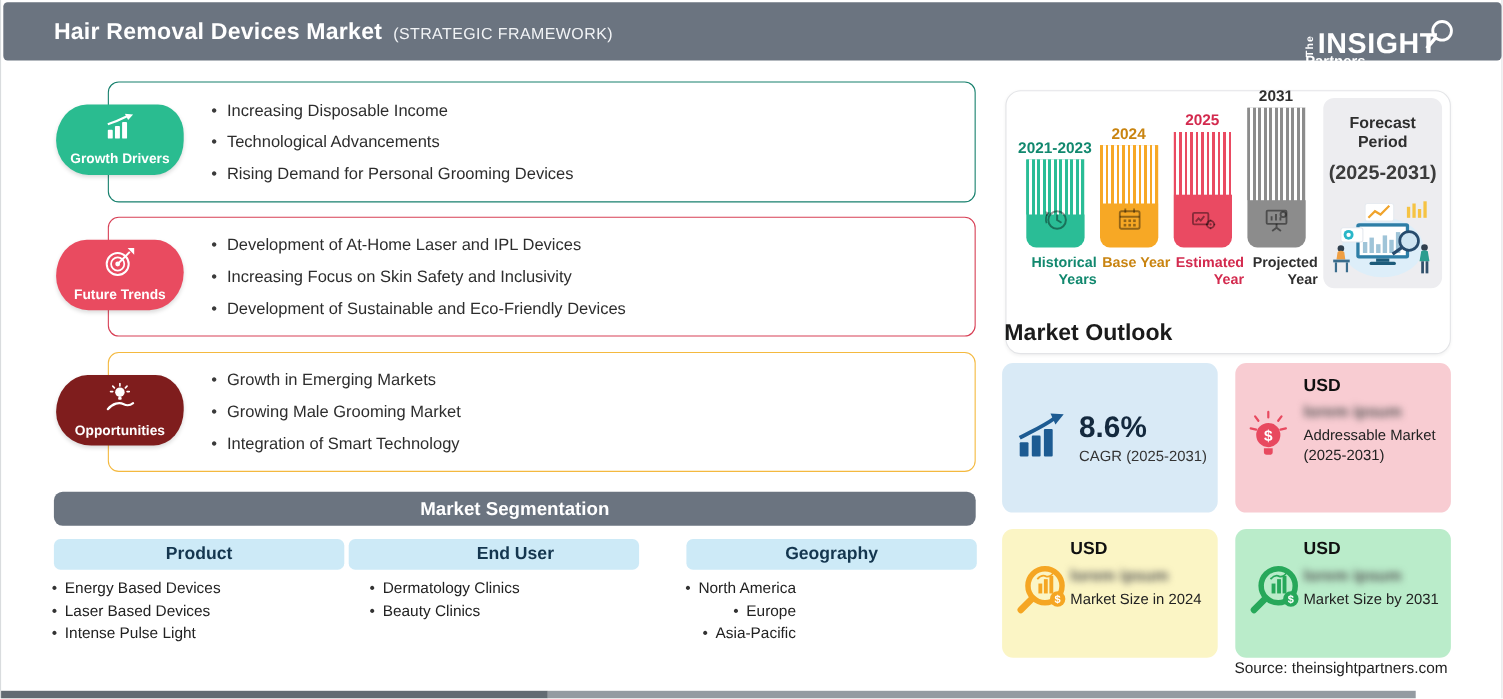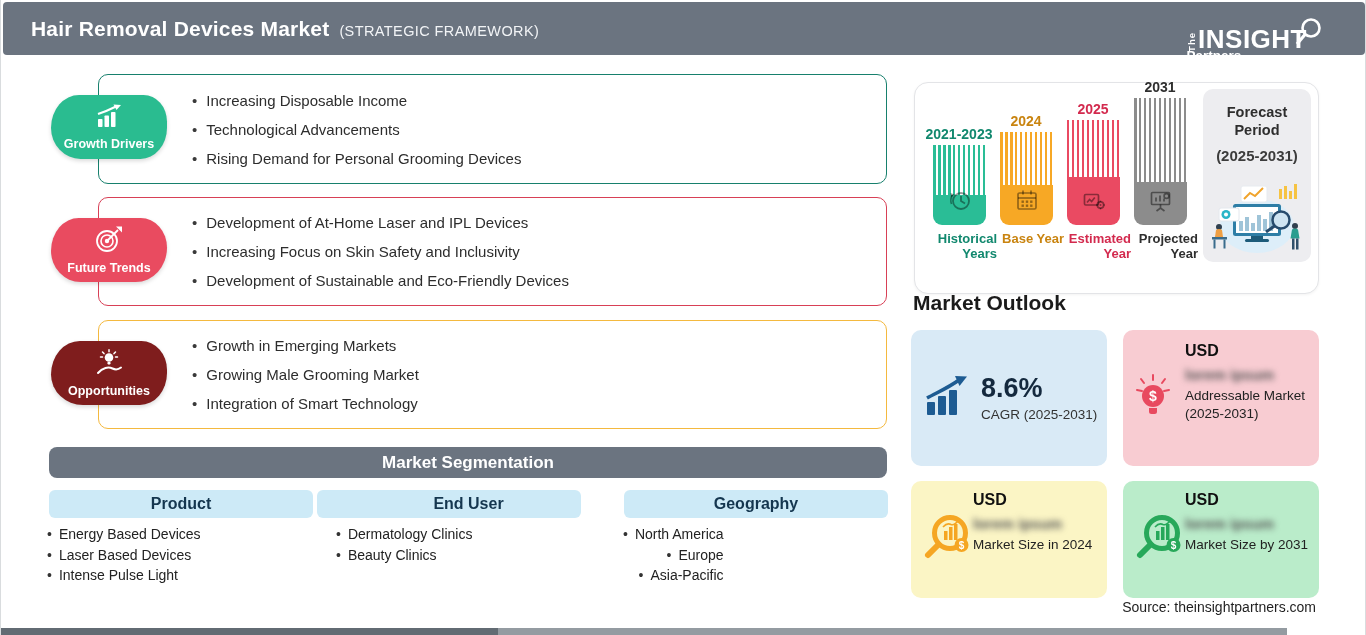--- a/index.html
+++ b/index.html
@@ -4,21 +4,21 @@
 <style>
   * { margin:0; padding:0; box-sizing:border-box; }
   html,body { width:1366px; height:635px; overflow:hidden; background:#fff;
     font-family:"Liberation Sans", sans-serif; }
   .page { position:relative; width:1366px; height:635px; background:#fff;
     border-left:1px solid #d9dcde; border-right:1px solid #d9dcde; }
 
   
   .header { position:absolute; left:2px; top:2px; width:1362px; height:53px;
     background:#6b7480; border-radius:4px; display:flex; align-items:center; }
-  .header-title-wrap { padding-left:28px; display:flex; align-items:baseline; gap:10px; }
+  .header-title-wrap { padding-left:46px; display:flex; align-items:baseline; gap:10px; }
   .header-title { color:#fff; font-weight:bold; font-size:21px; letter-spacing:.2px; }
   .header-subtitle { color:#f2f4f6; font-size:14.5px; letter-spacing:.4px; }
   .logo { position:absolute; right:58px; top:24px; color:#fff; }
   .logo-top { display:flex; align-items:flex-end; position:relative; }
   .logo-the { writing-mode:vertical-rl; transform:rotate(180deg); font-size:9.5px;
     font-weight:bold; letter-spacing:1px; margin-right:2px; line-height:1; padding-bottom:2px; }
   .logo-insight { font-size:26px; font-weight:bold; letter-spacing:.5px; line-height:1; }
   .logo-lens { position:absolute; right:-17px; top:-10px; }
   .logo-partners { text-align:left; font-size:13.5px; font-weight:bold;
     margin-top:-4px; padding-right:1px; }
@@ -48,28 +48,28 @@
   .seg-pill { position:absolute; top:490px; width:264px; height:28px; background:#cdeaf7;
     border-radius:6px; color:#14364f; font-weight:bold; font-size:16px;
     display:flex; align-items:center; justify-content:center; }
   .seg-pill-1 { left:48px; } .seg-pill-2 { left:316px;padding-left:39px; } .seg-pill-3 { left:623px; }
   .seg-list { position:absolute; top:524px; display:flex; flex-direction:column; }
   .seg-list-1 { left:46px; } .seg-list-2 { left:335px; } .seg-list-3 { left:622px;align-items:flex-end; }
   .seg-item { font-size:14px; color:#222; line-height:20.5px; display:flex; align-items:center; }
   .seg-item::before { content:"•"; margin-right:7px; color:#333; }
 
   
-  .timeline { position:absolute; left:913px; top:82px; width:405px; height:212px;
+  .timeline { position:absolute; left:913px; top:82px; width:405px; height:240px;
     background:#fff; border:1px solid #e3e4e7; border-radius:14px;
     box-shadow:0 1px 3px rgba(0,0,0,.05); }
   .forecast { position:absolute; right:7px; top:6px; width:108px; height:173px;
     background:#ededf0; border-radius:10px; text-align:center; overflow:hidden; }
   .forecast-title { font-weight:bold; font-size:14.5px; color:#2e2e2e; margin-top:14px;
     line-height:1.25; padding:0 8px; }
-  .forecast-period { font-size:15px; font-weight:bold; color:#3c3c3c; margin-top:8px; }
+  .forecast-period { font-size:18px; font-weight:bold; color:#3c3c3c; margin-top:8px; }
   .forecast-illus { position:absolute; left:4px; bottom:2px; }
 
   .tl-bar { position:absolute; width:53px; border-radius:0 0 9px 9px; }
   .tl-stripes { position:absolute; left:0; top:0; width:100%; }
   .tl-bar-icon { position:absolute; left:50%; transform:translateX(-50%); bottom:7px;
     color:rgba(0,0,0,.38); }
   .tl-year { position:absolute; width:86px; text-align:center; font-weight:bold; font-size:14px; }
   .tl-label { position:absolute; top:231px; width:76px; text-align:right; font-weight:bold;
     font-size:13px; line-height:1.18; }
 

